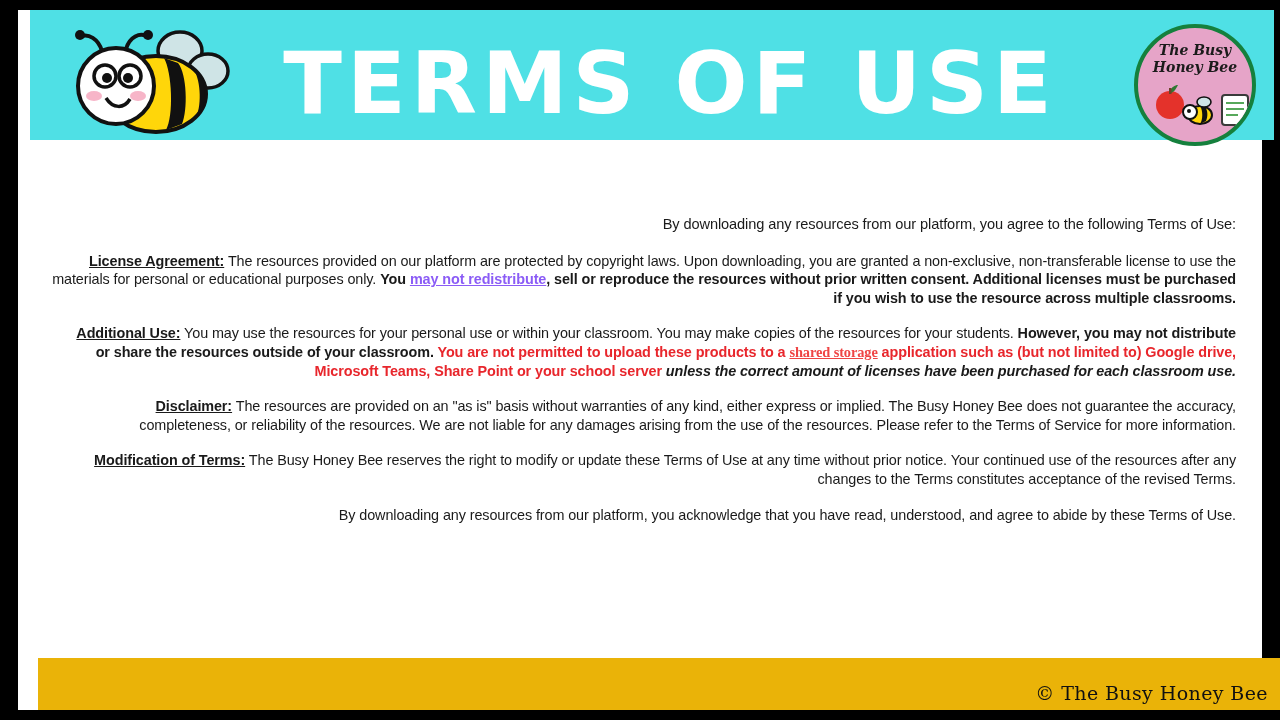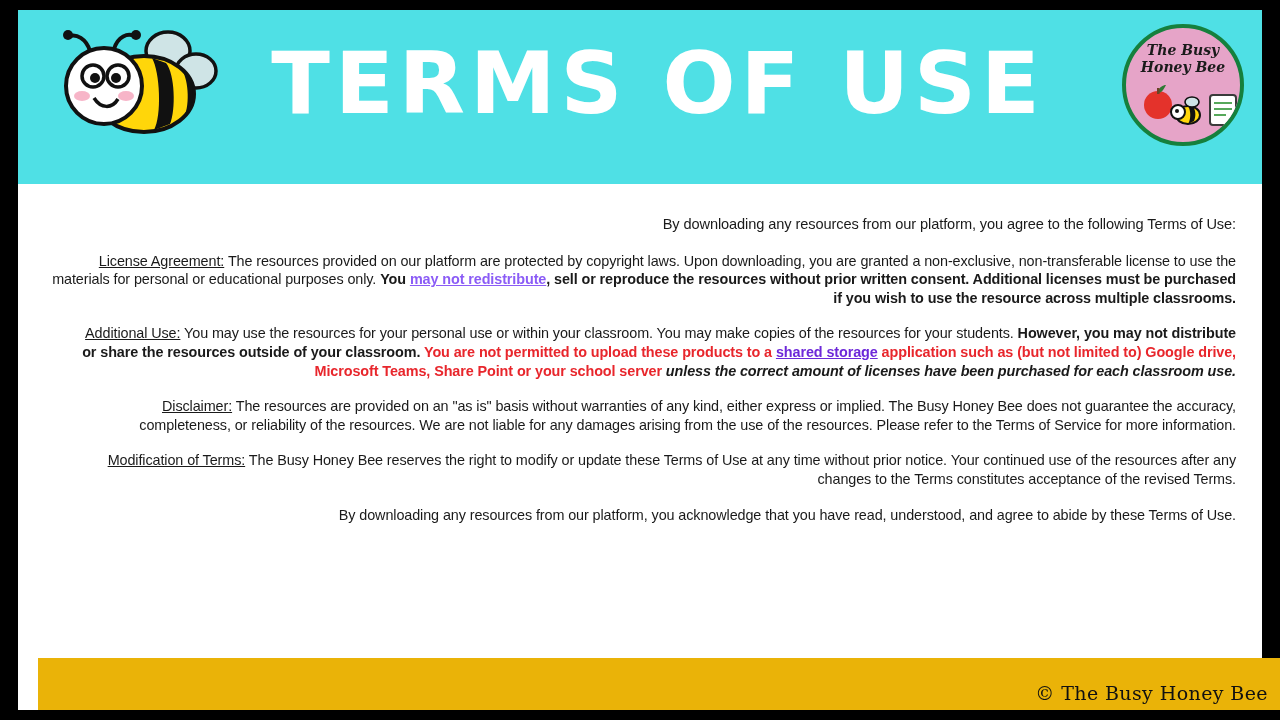--- a/index.html
+++ b/index.html
@@ -26,24 +26,24 @@
     left: 18px;
     top: 10px;
     width: 1244px;
     height: 700px;
     background: #ffffff;
   }
 
   
   .header {
     position: absolute;
-    left: 0;
+    left: 12px;
     top: 0;
     width: 1244px;
-    height: 174px;
+    height: 130px;
     background: #4FE0E5;
   }
   .header-title {
     position: absolute;
     left: 240px;
     top: 18px;
     width: 800px;
     text-align: center;
     color: #ffffff;
     font-size: 86px;
@@ -111,28 +111,28 @@
     line-height: 18.6px;
     color: #1a1a1a;
     font-family: "Liberation Sans", sans-serif;
     letter-spacing: -0.1px;
   }
   .para.lead {
     font-size: 14.6px;
     margin-bottom: 18px;
   }
   .heading {
-    font-weight: normal;
+    font-weight: bold;
     text-decoration: underline;
     margin-left: 24px;
   }
   .b { font-weight: bold; }
   .red { color: #E8262C; font-weight: bold; }
   .blk-i { color: #1a1a1a; font-style: italic; font-weight: bold; }
-  .redu { color: #6d28d9; font-weight: bold; text-decoration: underline; }
+  .redu { color: #ef4444; font-weight: bold; text-decoration: underline; font-family: Liberation Serif, serif; }
   .b-u-red { color: #8b5cf6; font-weight: bold; text-decoration: underline; }
 
   
   .footer {
     position: absolute;
     left: 0;
     bottom: 0;
     width: 1244px;
     height: 52px;
     background: #eab308;

